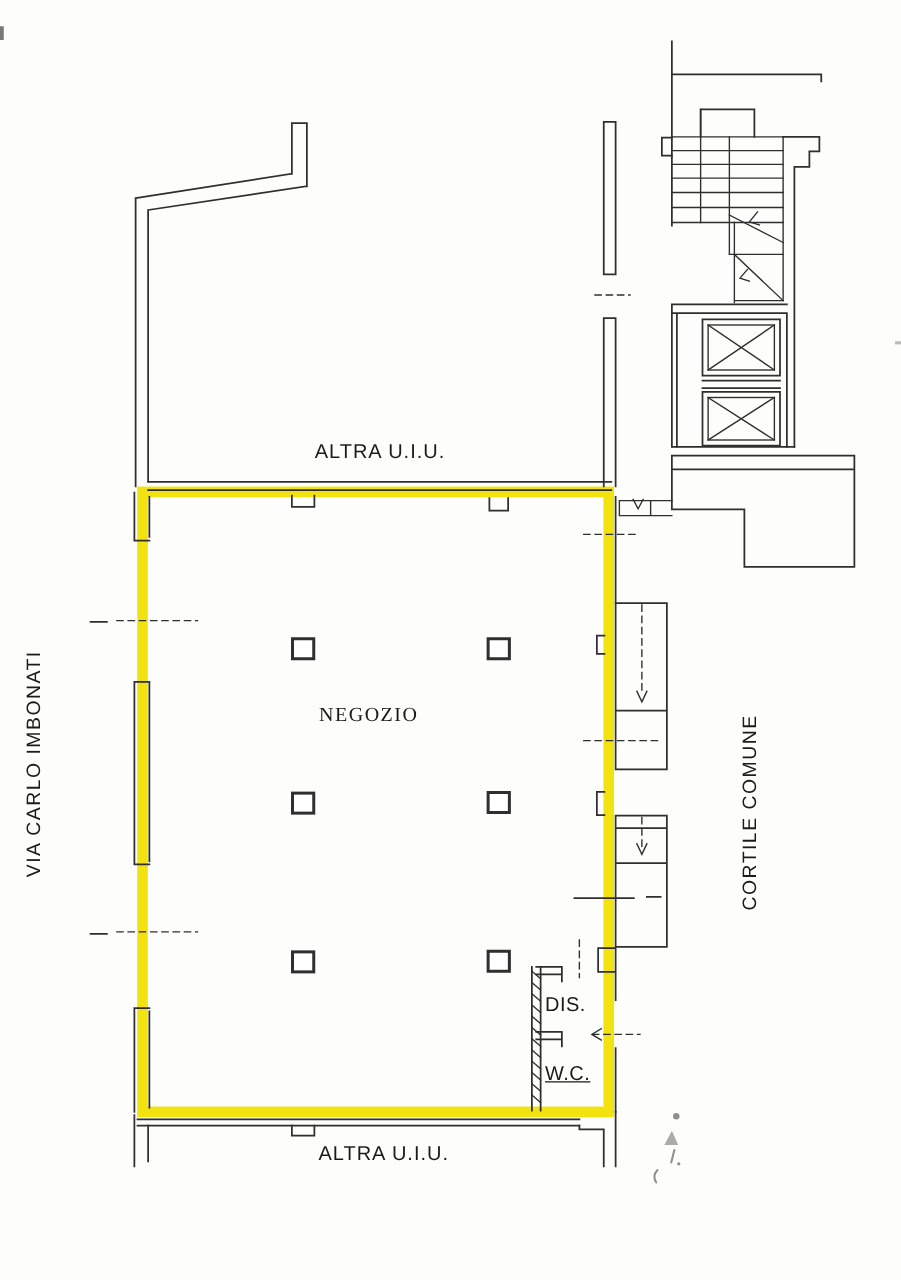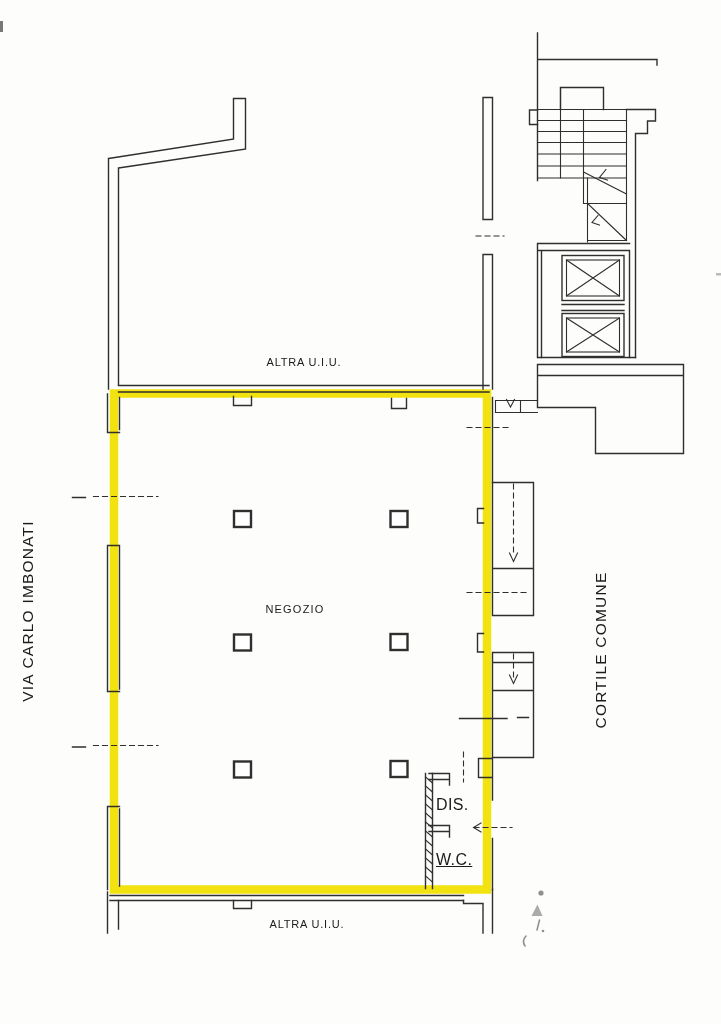--- a/index.html
+++ b/index.html
@@ -22,21 +22,21 @@
   .wl2{fill:none;stroke:var(--line);stroke-width:1.1;stroke-linecap:square;}
   .dash2{stroke-dasharray:5 4;}
   .hl{fill:none;stroke:var(--hl);stroke-width:8.5;stroke-linejoin:miter;}
   .col{fill:#ffffff;stroke:var(--line);stroke-width:2.4;}
   .pstroke{fill:none;stroke:var(--pencil);stroke-width:1.6;stroke-linecap:round;}
   .pfill{fill:var(--pencil);stroke:none;}
 
   
   .h-label,.v-label,.s-label{
     position:absolute;color:#1b1b1b;white-space:nowrap;
-    font-size:11px;letter-spacing:0.8px;
+    font-size:16px;letter-spacing:0.8px;
   }
   .h-label{transform:translate(-50%,-50%);}
   .v-label{font-size:15.5px;letter-spacing:1.2px;transform:translate(-50%,-50%) rotate(-90deg);}
   .s-label{font-size:16px;letter-spacing:0.4px;transform:translate(0,-50%);}
 </style>
 </head>
 <body>
 
 <div class="page">
 
@@ -164,18 +164,18 @@
       <path class="pfill" d="M531.5 916 L537.5 904.5 L542.5 916 Z" opacity="0.75"></path>
       <path class="pstroke" d="M539.5 920 L537 930"></path>
       <path class="pstroke" d="M526 936 Q521.5 941 525 946"></path>
       <circle class="pfill" cx="543" cy="931" r="1.3"></circle>
     </g>
   </svg>
 
   <div class="v-label" style="left:28px;top:611px;">VIA CARLO IMBONATI</div>
   <div class="v-label" style="left:601px;top:650px;">CORTILE COMUNE</div>
   <div class="h-label" style="left:304px;top:362px;">ALTRA U.I.U.</div>
-  <div class="h-label" style="left:295px;top:609px;letter-spacing:1.2px;">NEGOZIO</div>
+  <div class="h-label" style="left:295px;top:573px;letter-spacing:1.2px;font-family:Liberation Serif, serif;">NEGOZIO</div>
   <div class="h-label" style="left:307px;top:924px;">ALTRA U.I.U.</div>
   <div class="s-label" style="left:436px;top:805px;">DIS.</div>
   <div class="s-label" style="left:436px;top:860px;text-decoration:underline;">W.C.</div>
 
 </div>
 
 </body></html>

